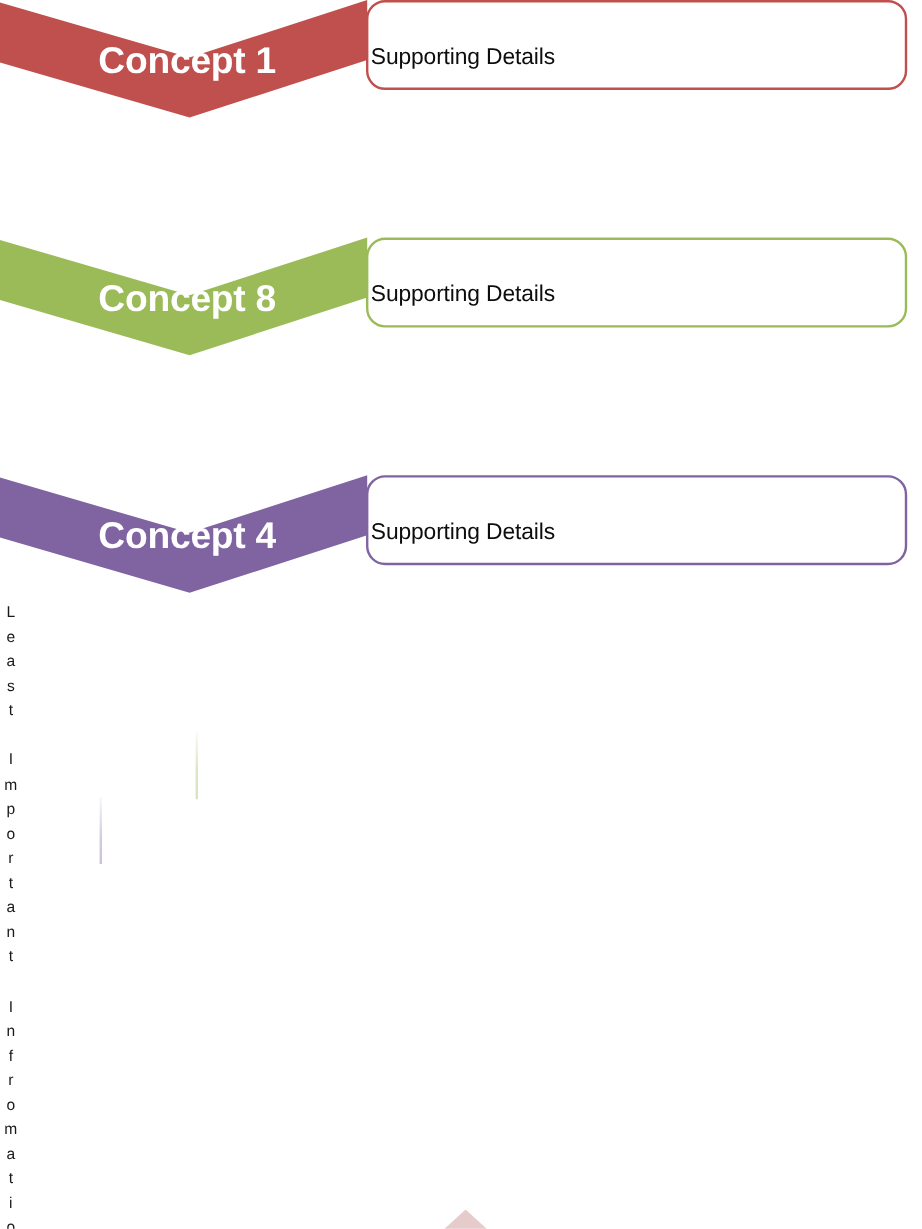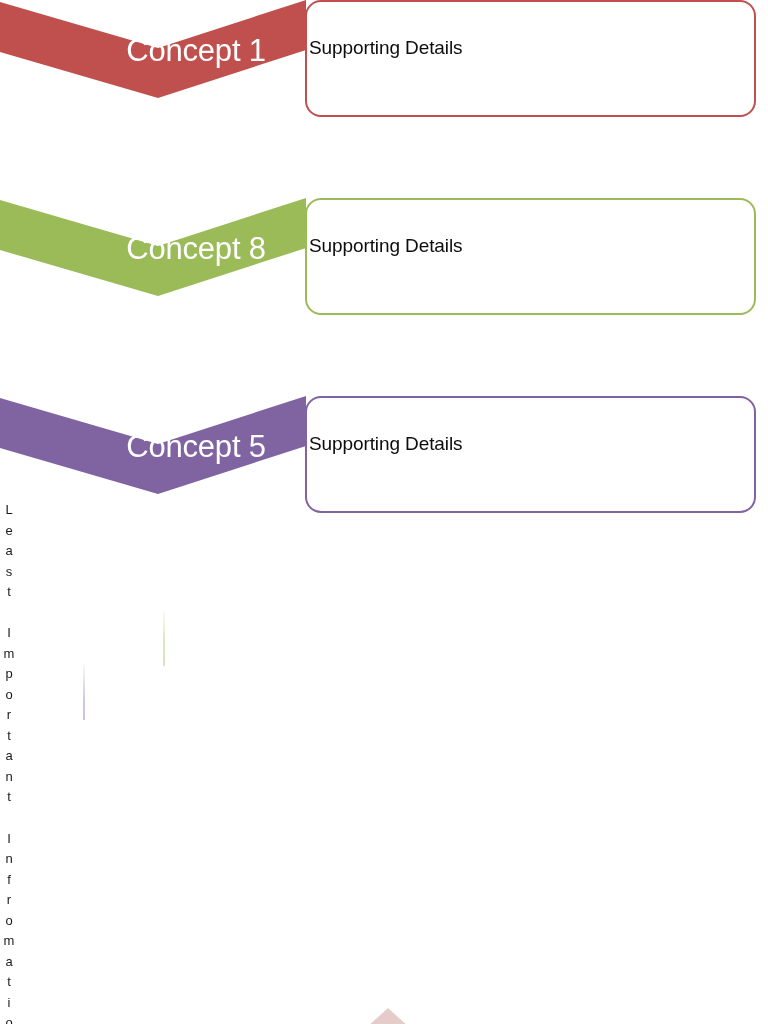--- a/index.html
+++ b/index.html
@@ -49,36 +49,35 @@
     position: absolute;
     left: 0;
     top: 0;
     width: 306px;
     height: 100px;
     display: flex;
     align-items: center;
     justify-content: center;
     color: #ffffff;
     font-size: 31px;
-    font-weight: 400;
+    font-weight: 700;
     letter-spacing: -0.2px;
     line-height: 1;
     pointer-events: none;
     padding-left: 6px;
     box-sizing: border-box;
-    margin-left: 40px;
   }
 
   
   .detail-box {
     position: absolute;
     left: 305px;
     top: 0;
     width: 451px;
-    height: 117px;
+    height: 75px;
     box-sizing: border-box;
     border: 2px solid #c0504d;
     border-radius: 16px;
     background: #ffffff;
   }
   .detail-text {
     position: absolute;
     left: 2px;
     top: 36px;
     font-size: 19px;
@@ -169,21 +168,21 @@
     <div class="detail-box">
       <div class="detail-text">Supporting Details</div>
     </div>
   </div>
 
   <div class="row row-3" style="top:396px;height:100px;">
     <div class="chevron-wrap">
       <svg class="chevron-svg" viewBox="0 0 310 100" preserveAspectRatio="none">
         <path d="M0,2 L0,52 L158,98 L306,50 L306,0 L158,48 Z" fill="#8064a2"></path>
       </svg>
-      <div class="chevron-label">Concept 5</div>
+      <div class="chevron-label">Concept 4</div>
     </div>
     <div class="detail-box">
       <div class="detail-text">Supporting Details</div>
     </div>
   </div>
 
   <div class="side-label">L
 e
 a
 s

